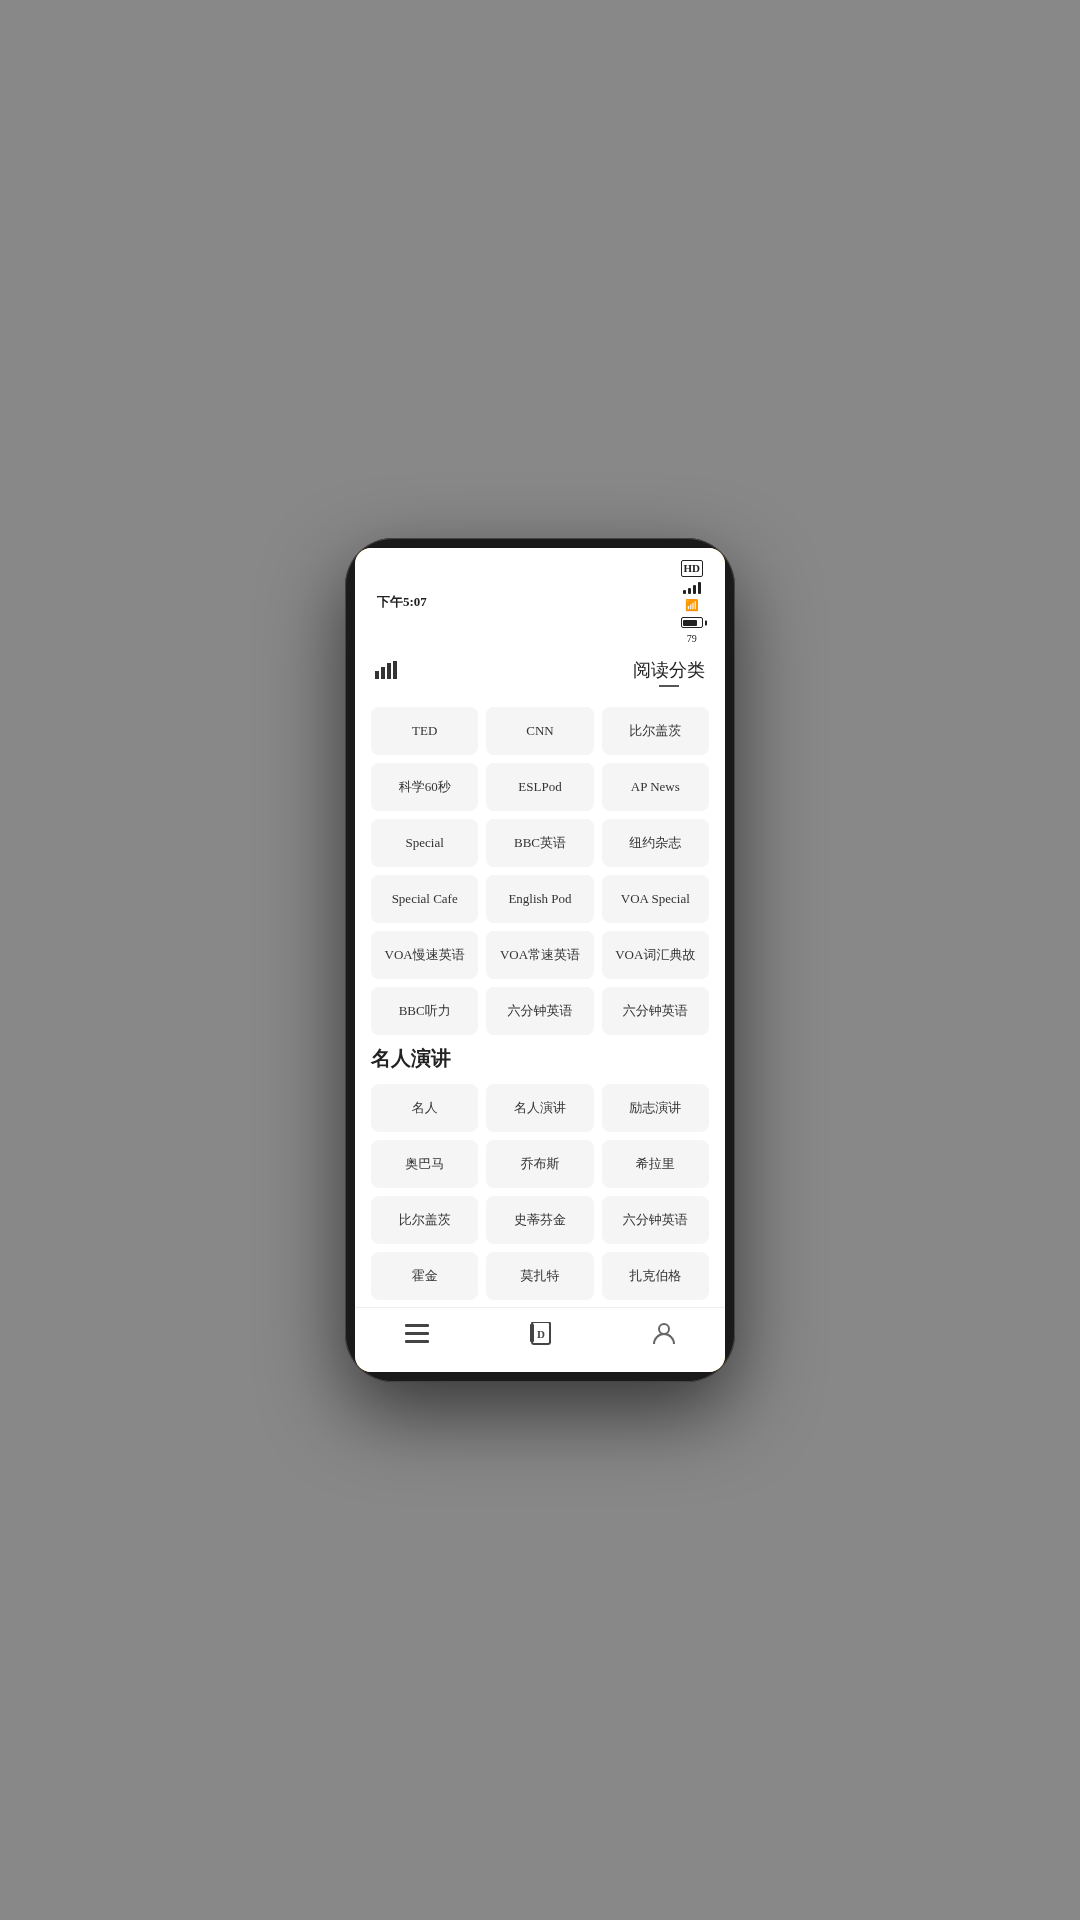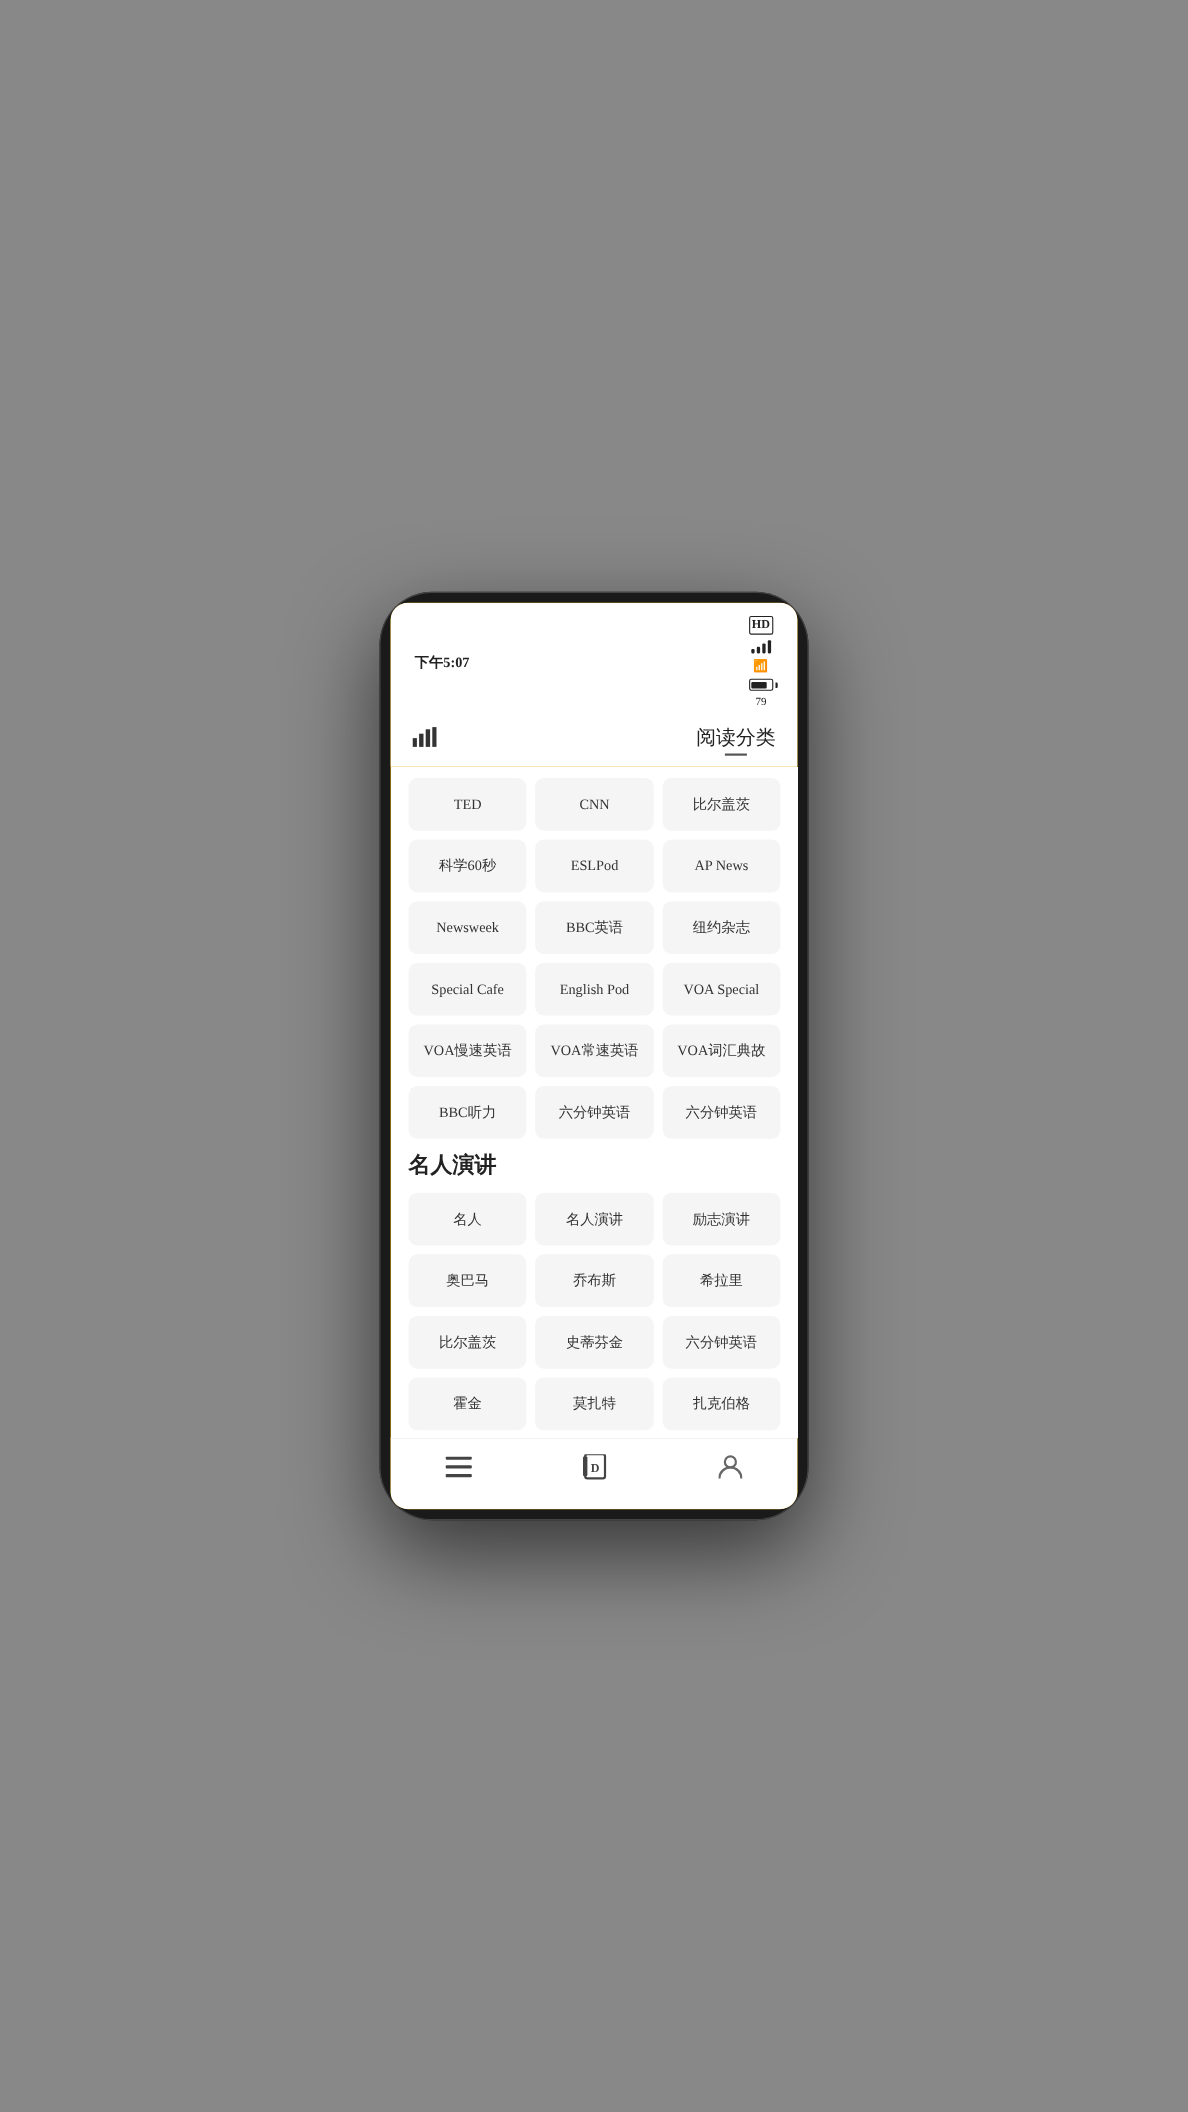--- a/index.html
+++ b/index.html
@@ -261,21 +261,21 @@
     </div>
 
     <div class="content" id="main-content">
         <div class="grid">
           <div class="grid-item">TED</div>
           <div class="grid-item">CNN</div>
           <div class="grid-item">比尔盖茨</div>
           <div class="grid-item">科学60秒</div>
           <div class="grid-item">ESLPod</div>
           <div class="grid-item">AP News</div>
-          <div class="grid-item">Newsweek</div>
+          <div class="grid-item">Special</div>
           <div class="grid-item">BBC英语</div>
           <div class="grid-item">纽约杂志</div>
           <div class="grid-item">Special Cafe</div>
           <div class="grid-item">English Pod</div>
           <div class="grid-item">VOA Special</div>
           <div class="grid-item">VOA慢速英语</div>
           <div class="grid-item">VOA常速英语</div>
           <div class="grid-item">VOA词汇典故</div>
           <div class="grid-item">BBC听力</div>
           <div class="grid-item">六分钟英语</div>

